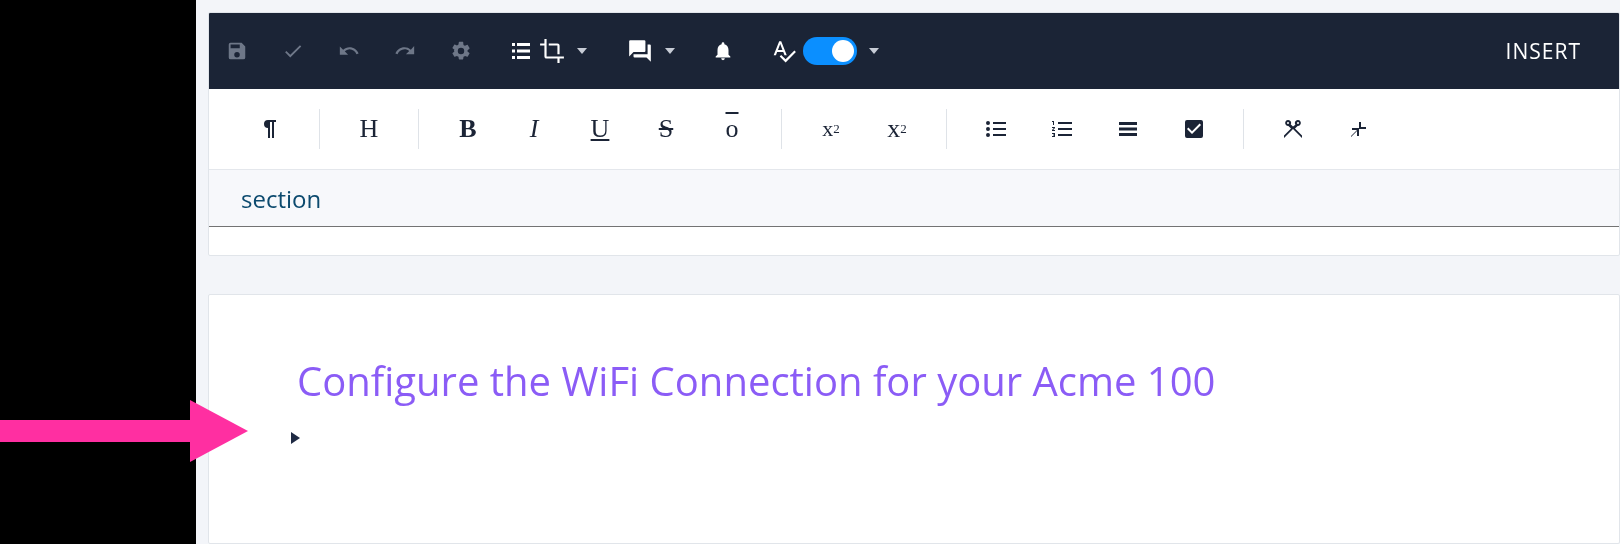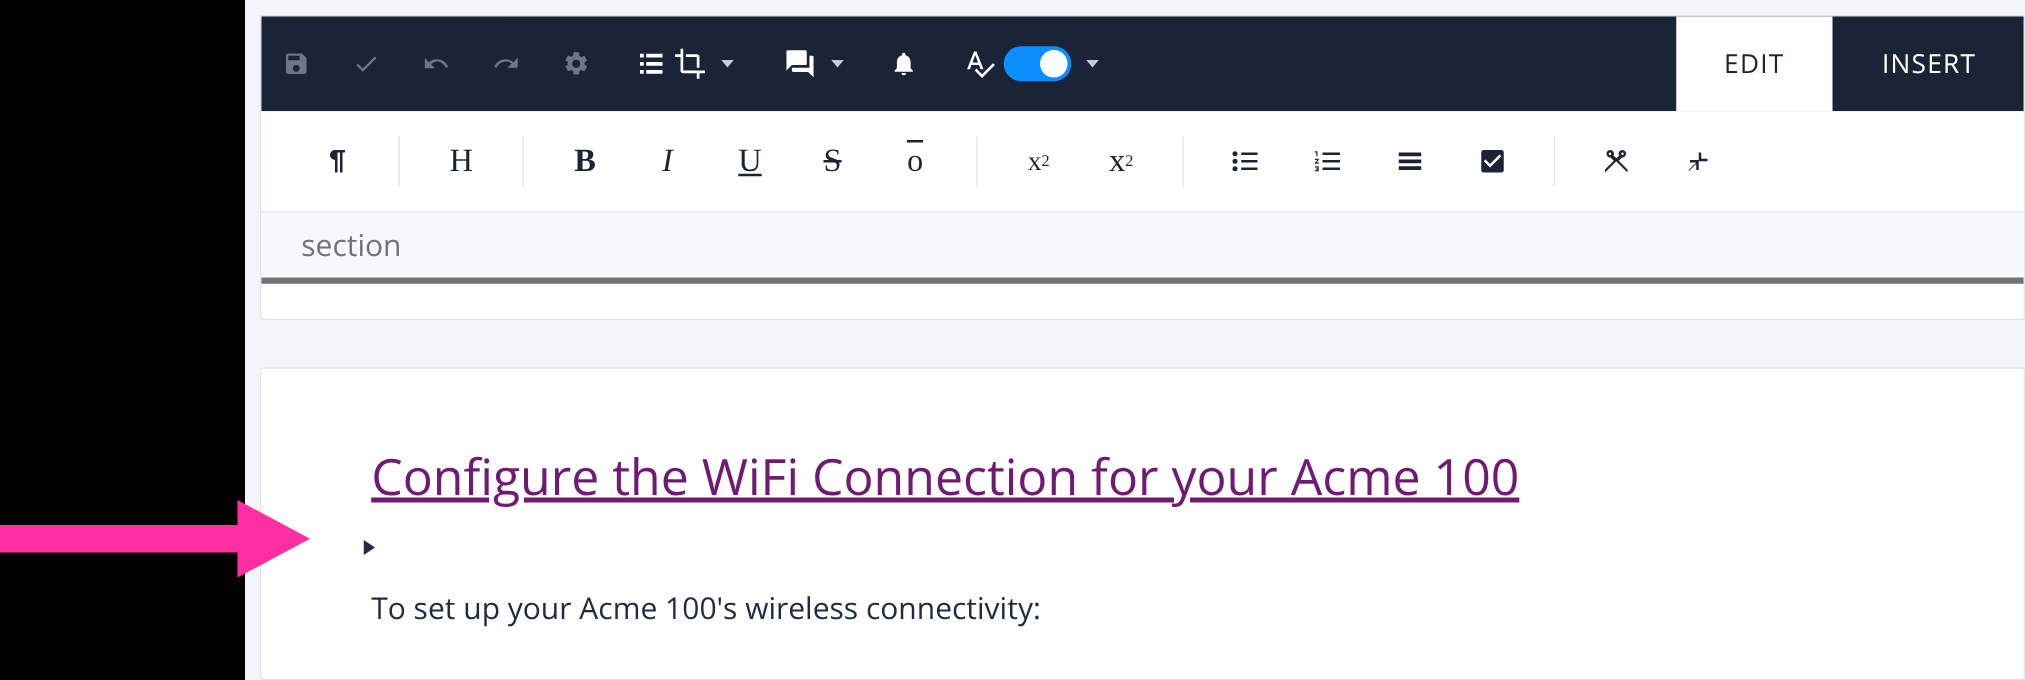--- a/index.html
+++ b/index.html
@@ -20,23 +20,23 @@
   .tab { padding: 0 38px; display: flex; align-items: center; font-size: 21px; letter-spacing: 1px; color: #fff; cursor: pointer; font-weight: 500; }
   .tab.active { background: #fff; color: #1b2436; }
   .tab + .tab { margin-left: 2px; text-align: right; }
   .fmtbar { display: flex; height: 80px; align-items: center; padding: 0 28px; background: #fff; }
   .fbtn { width: 66px; height: 46px; display: flex; align-items: center; justify-content: center; cursor: pointer; font-family: Georgia, "Times New Roman", serif; font-size: 26px; color: #1b2436; }
   .fbtn svg { width: 24px; height: 24px; fill: #1b2436; }
   .sep { width: 1px; height: 40px; background: #dfe3e8; margin: 0 16px; }
   .sup { font-size: 22px; }
   .sup sup { font-size: 13px; }
   .sub sub { font-size: 13px; }
-  .crumb { height: 58px; display: flex; align-items: center; padding: 0 32px; font-size: 24px; color: #737373; background: #f7f8fb; border-top: 1px solid #e4e7ec; border-bottom: 5px solid #737373; }
+  .crumb { height: 58px; display: flex; align-items: center; padding: 0 32px; font-size: 24px; color: #0c4a6e; background: #f7f8fb; border-top: 1px solid #e4e7ec; border-bottom: 1px solid #737373; }
   .doc { position: absolute; left: 208px; top: 294px; right: 0; bottom: 0; background: #fff; border: 1px solid #e1e5ea; border-radius: 2px; padding: 58px 88px 20px 88px; }
-  .doc h1 { font-size: 40px; font-weight: 400; color: #701a75; margin-bottom: 24px; text-decoration: underline; }
+  .doc h1 { font-size: 40px; font-weight: 400; color: #8b5cf6; margin-bottom: 24px; }
   .doc .para { font-size: 24px; color: #1f2a44; margin-top: 26px; }
   .prereq-tri { width: 0; height: 0; border-top: 6px solid transparent; border-bottom: 6px solid transparent; border-left: 9px solid #1f2a44; margin-left: -6px; margin-top: 8px; cursor: pointer; }
   
   .annot { position: absolute; left: 0; top: 394px; width: 248px; height: 74px; pointer-events: none; }
 </style>
 </head>
 <body>
 
 <div class="stage">
   <div class="blackbar"></div>
@@ -99,21 +99,20 @@
         <svg viewBox="0 0 24 24" width="26" height="26">
             <path fill="#fff" d="M12.45 16h2.09L9.43 3H7.57L2.46 16h2.09l1.12-3h5.64l1.14 3zM6.43 11 8.5 5.48 10.57 11H6.43zM21.59 11.59 13.5 19.68l-4.09-4.09L8 17l5.5 5.5L23 13l-1.41-1.41z"></path>
           </svg>
         <div class="toggle">
             <div class="knob"></div>
           </div>
         <span class="caret-down"></span>
       </div>
 
       <div class="tabs">
-        <div class="tab active">EDIT</div>
         <div class="tab">INSERT</div>
       </div>
     </div>
 
     <div class="fmtbar">
       <div class="fbtn">
         <svg viewBox="0 0 24 24">
             <path d="M10 3a4 4 0 0 0 0 8v10h2V5h2v16h2V5h2V3h-8z"></path>
           </svg>
       </div>
@@ -173,20 +172,19 @@
           </svg>
       </div>
     </div>
 
     <div class="crumb">section</div>
   </div>
 
   <div class="doc">
     <h1>Configure the WiFi Connection for your Acme 100</h1>
     <div class="prereq-tri"></div>
-    <p class="para">To set up your Acme 100's wireless connectivity:</p>
   </div>
 
   <svg class="annot" viewBox="0 0 248 74">
     <rect x="0" y="26" width="200" height="22" fill="#ff2fa1"></rect>
     <polygon points="190,6 248,37 190,68" fill="#ff2fa1"></polygon>
   </svg>
 </div>
 
 </body></html>

